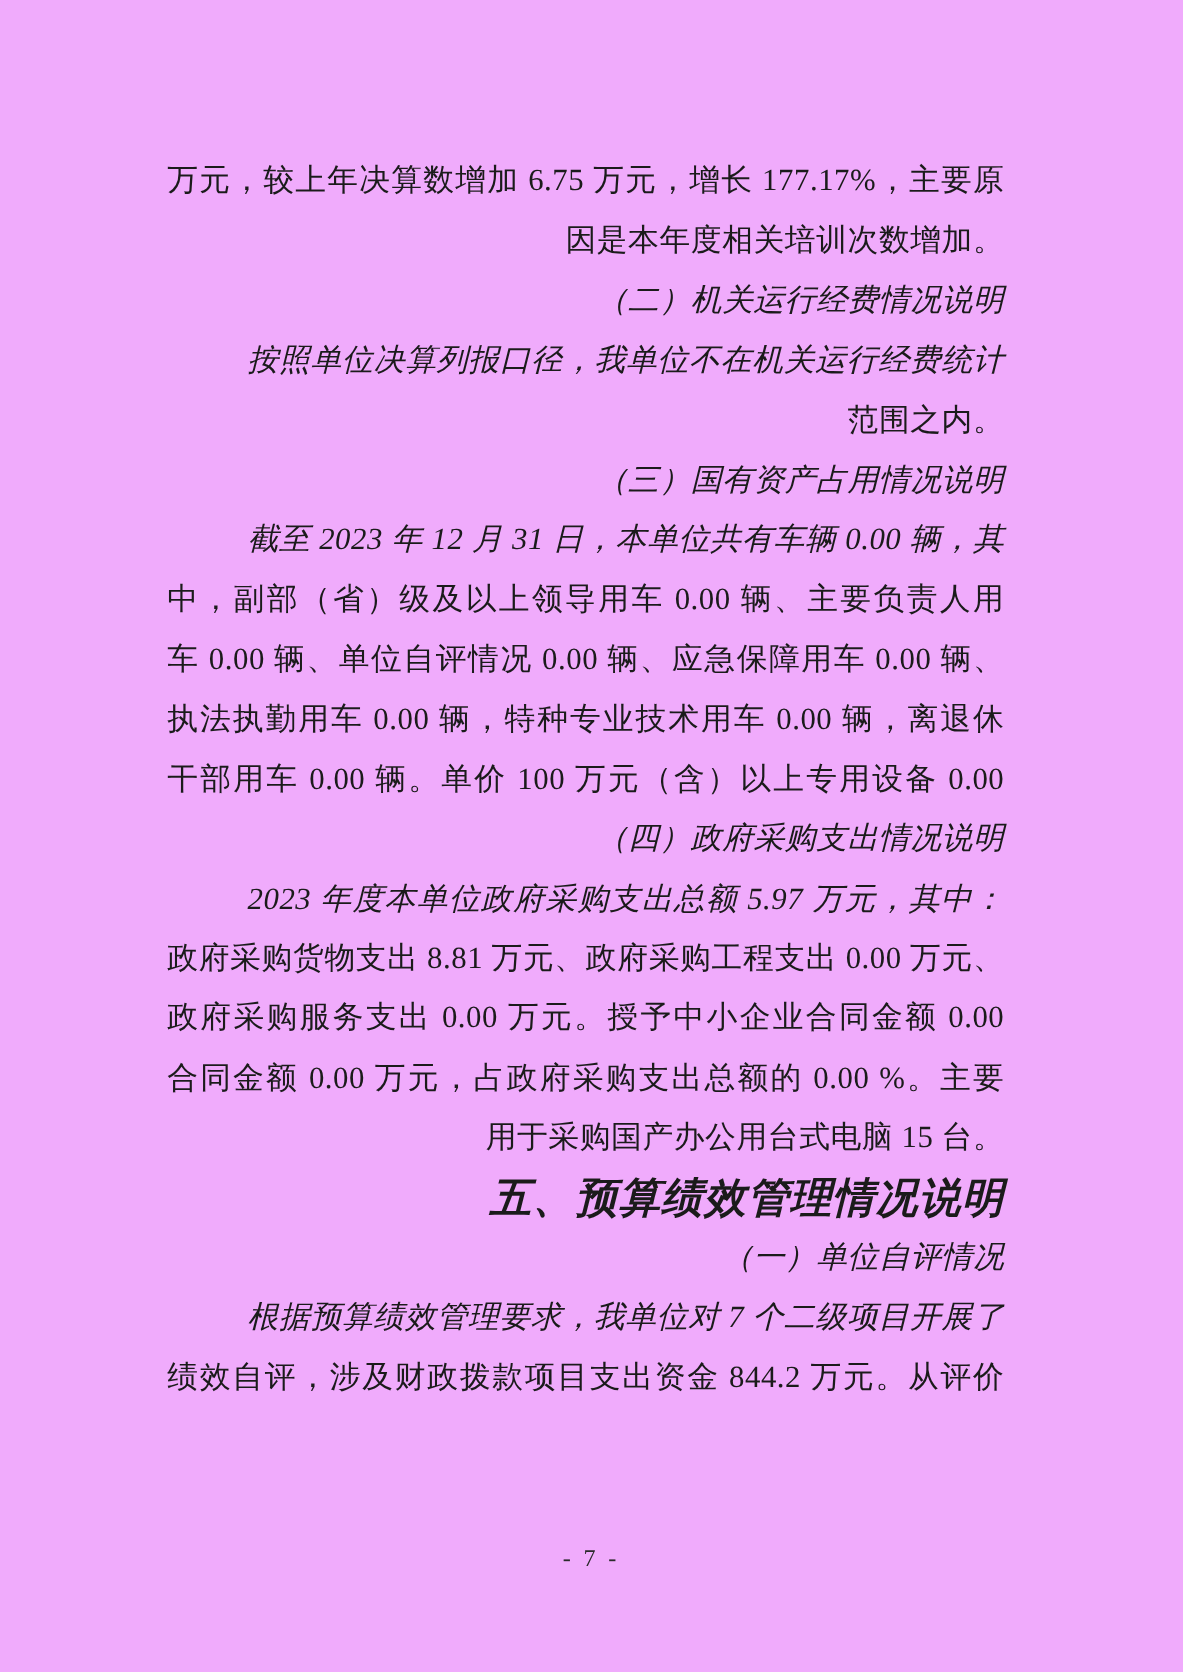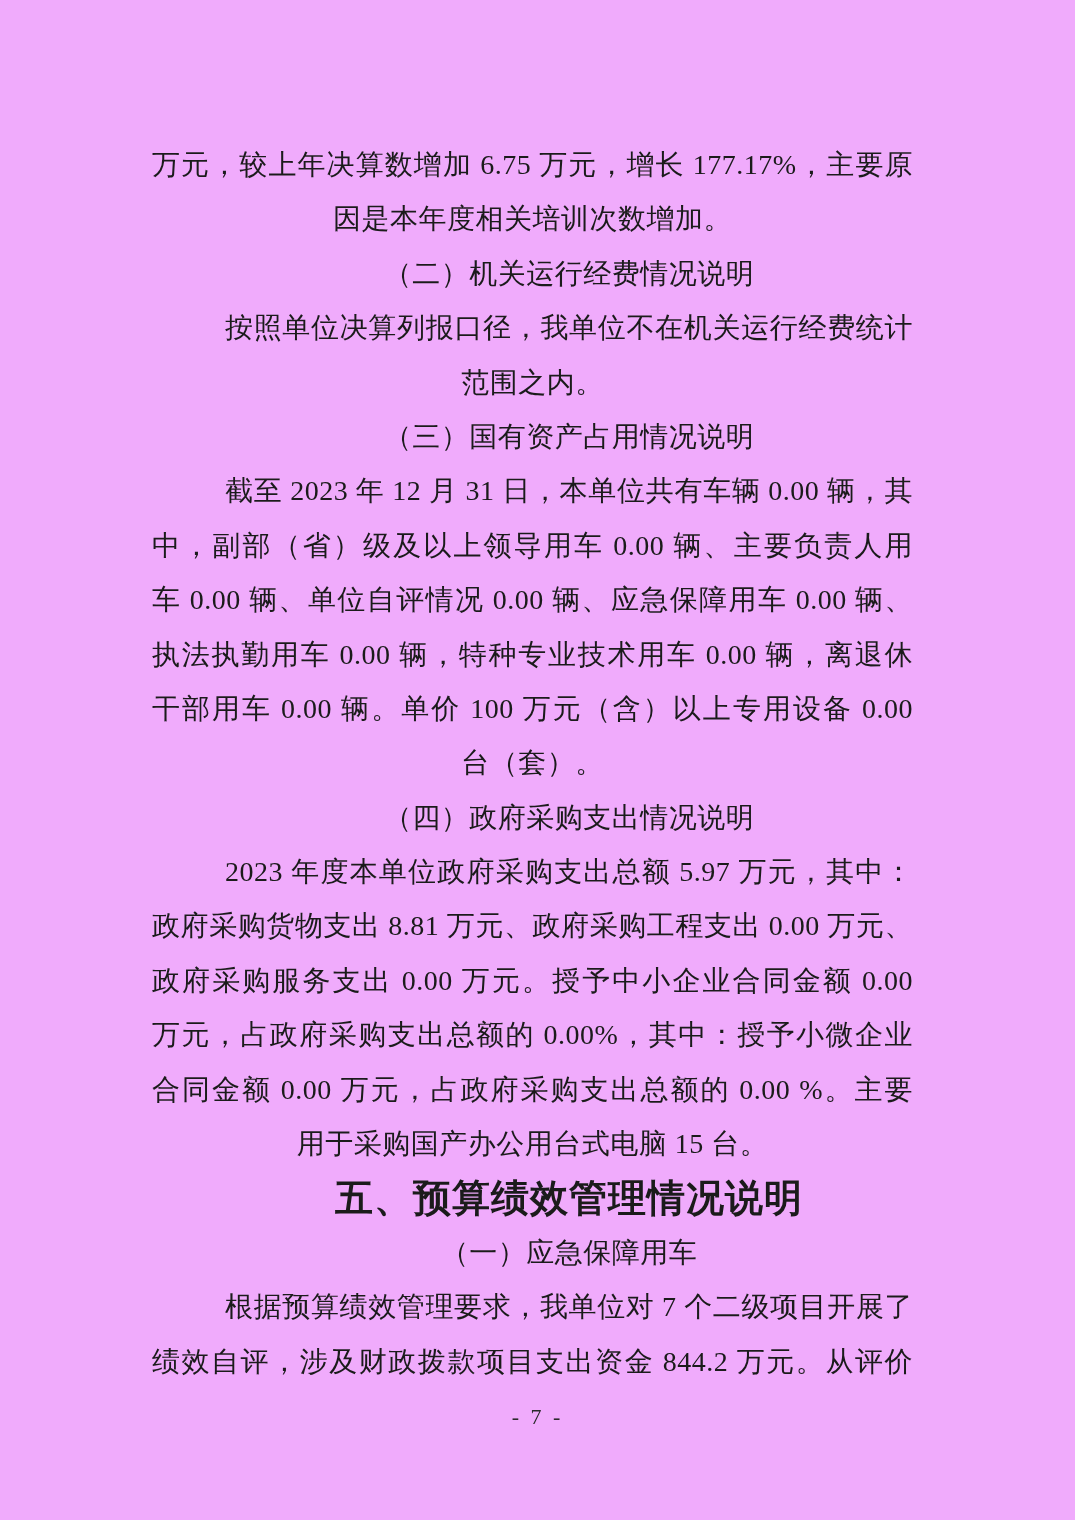--- a/index.html
+++ b/index.html
@@ -21,30 +21,31 @@
   .page-body {
     position: absolute;
     left: 152px;
     top: 138px;
     width: 761px;
   }
   .ln {
     font-size: 28px;
     line-height: 54.4px;
     height: 54.4px;
-    text-align: center;
+    text-align: right;
     letter-spacing: 0.5px;
   }
   .just {
     text-align: justify;
     text-align-last: justify;
     text-justify: inter-ideograph;
   }
   .ind {
     text-indent: 73px;
+    font-style: italic;
   }
   .head {
     font-family: "Liberation Sans", "DejaVu Sans", sans-serif;
     font-weight: bold;
     font-size: 38px;
     letter-spacing: 1px;
   }
   .pagenum {
     position: absolute;
     left: 0;
@@ -65,27 +66,25 @@
     <div class="ln">因是本年度相关培训次数增加。</div>
     <div class="ln ind">（二）机关运行经费情况说明</div>
     <div class="ln ind just">按照单位决算列报口径，我单位不在机关运行经费统计</div>
     <div class="ln">范围之内。</div>
     <div class="ln ind">（三）国有资产占用情况说明</div>
     <div class="ln ind just">截至 2023 年 12 月 31 日，本单位共有车辆 0.00 辆，其</div>
     <div class="ln just">中，副部（省）级及以上领导用车 0.00 辆、主要负责人用</div>
     <div class="ln just">车 0.00 辆、单位自评情况 0.00 辆、应急保障用车 0.00 辆、</div>
     <div class="ln just">执法执勤用车 0.00 辆，特种专业技术用车 0.00 辆，离退休</div>
     <div class="ln just">干部用车 0.00 辆。单价 100 万元（含）以上专用设备 0.00</div>
-    <div class="ln">台（套）。</div>
     <div class="ln ind">（四）政府采购支出情况说明</div>
     <div class="ln ind just">2023 年度本单位政府采购支出总额 5.97 万元，其中：</div>
     <div class="ln just">政府采购货物支出 8.81 万元、政府采购工程支出 0.00 万元、</div>
     <div class="ln just">政府采购服务支出 0.00 万元。授予中小企业合同金额 0.00</div>
-    <div class="ln just">万元，占政府采购支出总额的 0.00%，其中：授予小微企业</div>
     <div class="ln just">合同金额 0.00 万元，占政府采购支出总额的 0.00 %。主要</div>
     <div class="ln">用于采购国产办公用台式电脑 15 台。</div>
     <div class="ln ind head">五、预算绩效管理情况说明</div>
-    <div class="ln ind">（一）应急保障用车</div>
+    <div class="ln ind">（一）单位自评情况</div>
     <div class="ln ind just">根据预算绩效管理要求，我单位对 7 个二级项目开展了</div>
     <div class="ln just">绩效自评，涉及财政拨款项目支出资金 844.2 万元。从评价</div>
   </div>
   <div class="pagenum">- 7 -</div>
 </div>
 
 </body></html>

